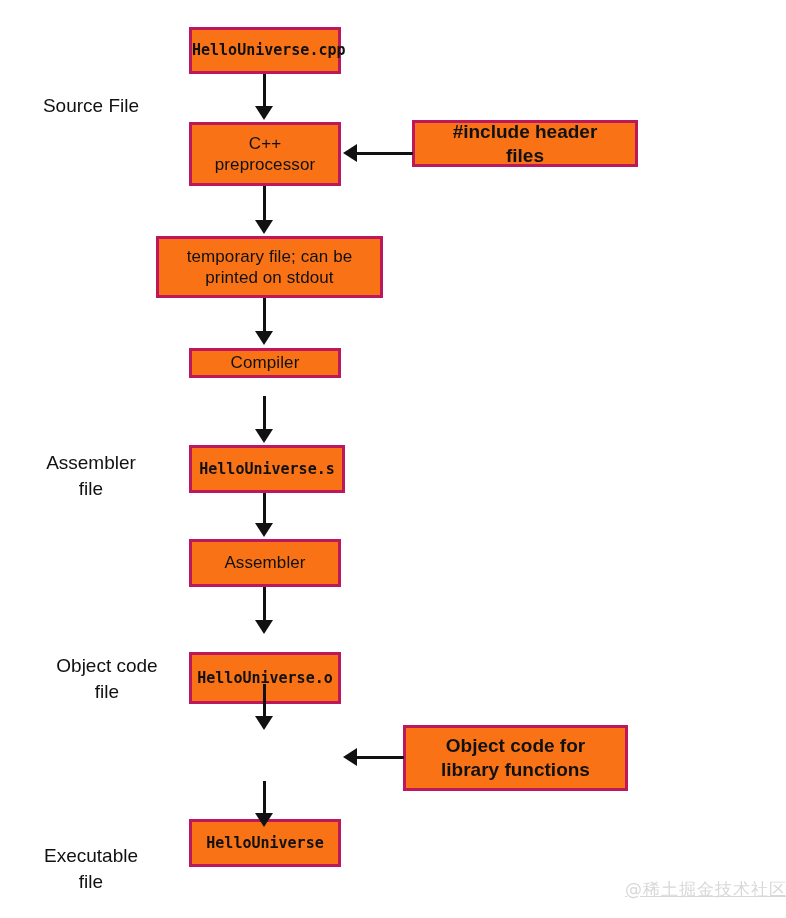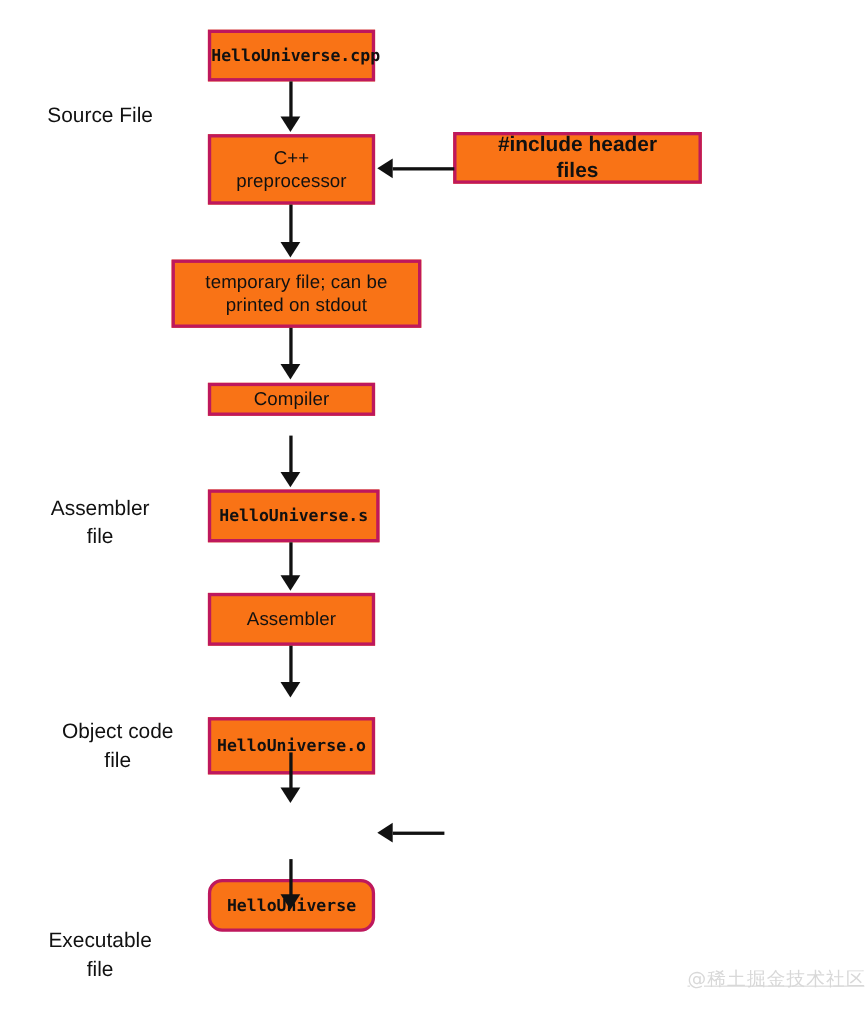--- a/index.html
+++ b/index.html
@@ -147,29 +147,33 @@
 
   <div class="node sans" style="left:189px; top:539px; width:152px; height:48px;">
     <span class="txt">Assembler</span>
   </div>
 
   <div class="node mono" style="left:189px; top:636px; width:152px; height:52px;margin-top:16px;">
     <span class="txt">HelloUniverse.o</span>
   </div>
 
 
-  <div class="node mono" style="left:189px; top:799px; width:152px; height:48px;border-radius:13px;">
+  <div class="node mono" style="left:189px; top:819px; width:152px; height:48px;">
     <span class="txt">HelloUniverse</span>
   </div>
 
   <div class="node bold" style="left:412px; top:120px; width:226px; height:47px;">
     <span class="txt">#include header
 files</span>
   </div>
 
+  <div class="node bold" style="left:403px; top:725px; width:225px; height:66px;">
+    <span class="txt">Object code for
+library functions</span>
+  </div>
 
   <div class="edge v" style="left:263px; top:74px; height:34px;"></div>
   <div class="arrowhead down" style="left:255px; top:106px;"></div>
 
   <div class="edge v" style="left:263px; top:186px; height:36px;"></div>
   <div class="arrowhead down" style="left:255px; top:220px;"></div>
 
   <div class="edge v" style="left:263px; top:298px; height:34px;"></div>
   <div class="arrowhead down" style="left:255px; top:331px;"></div>
 

